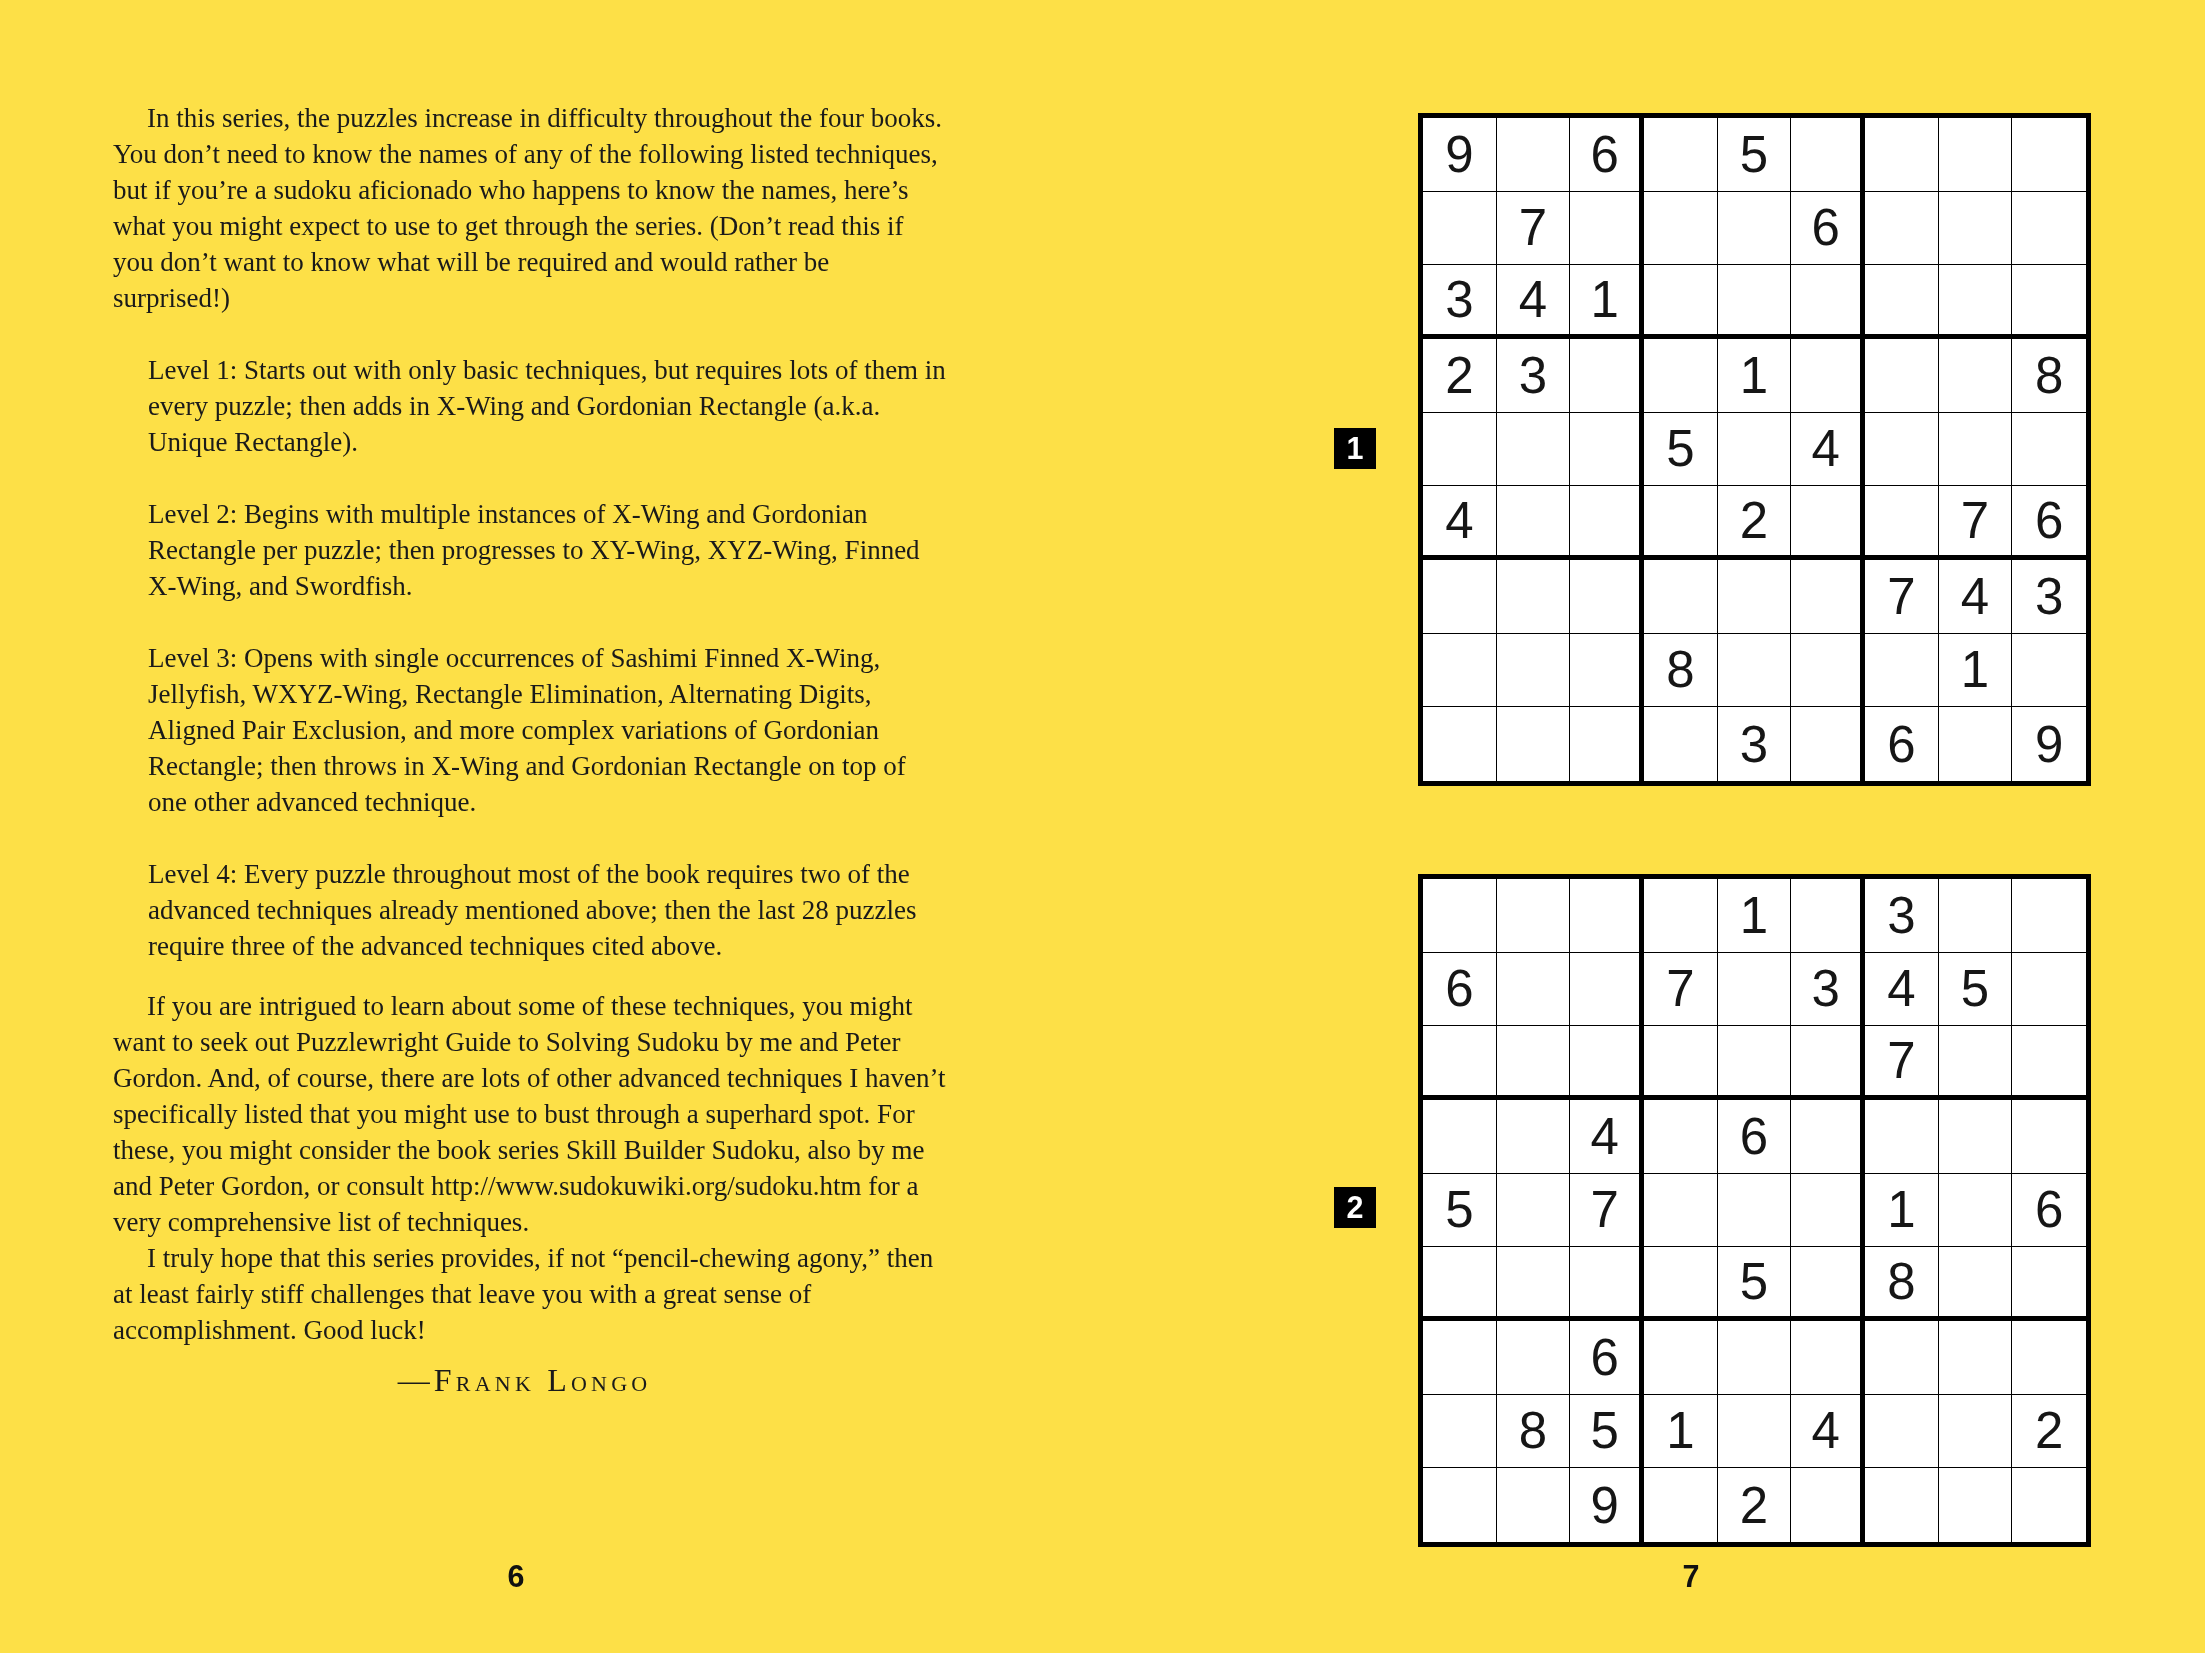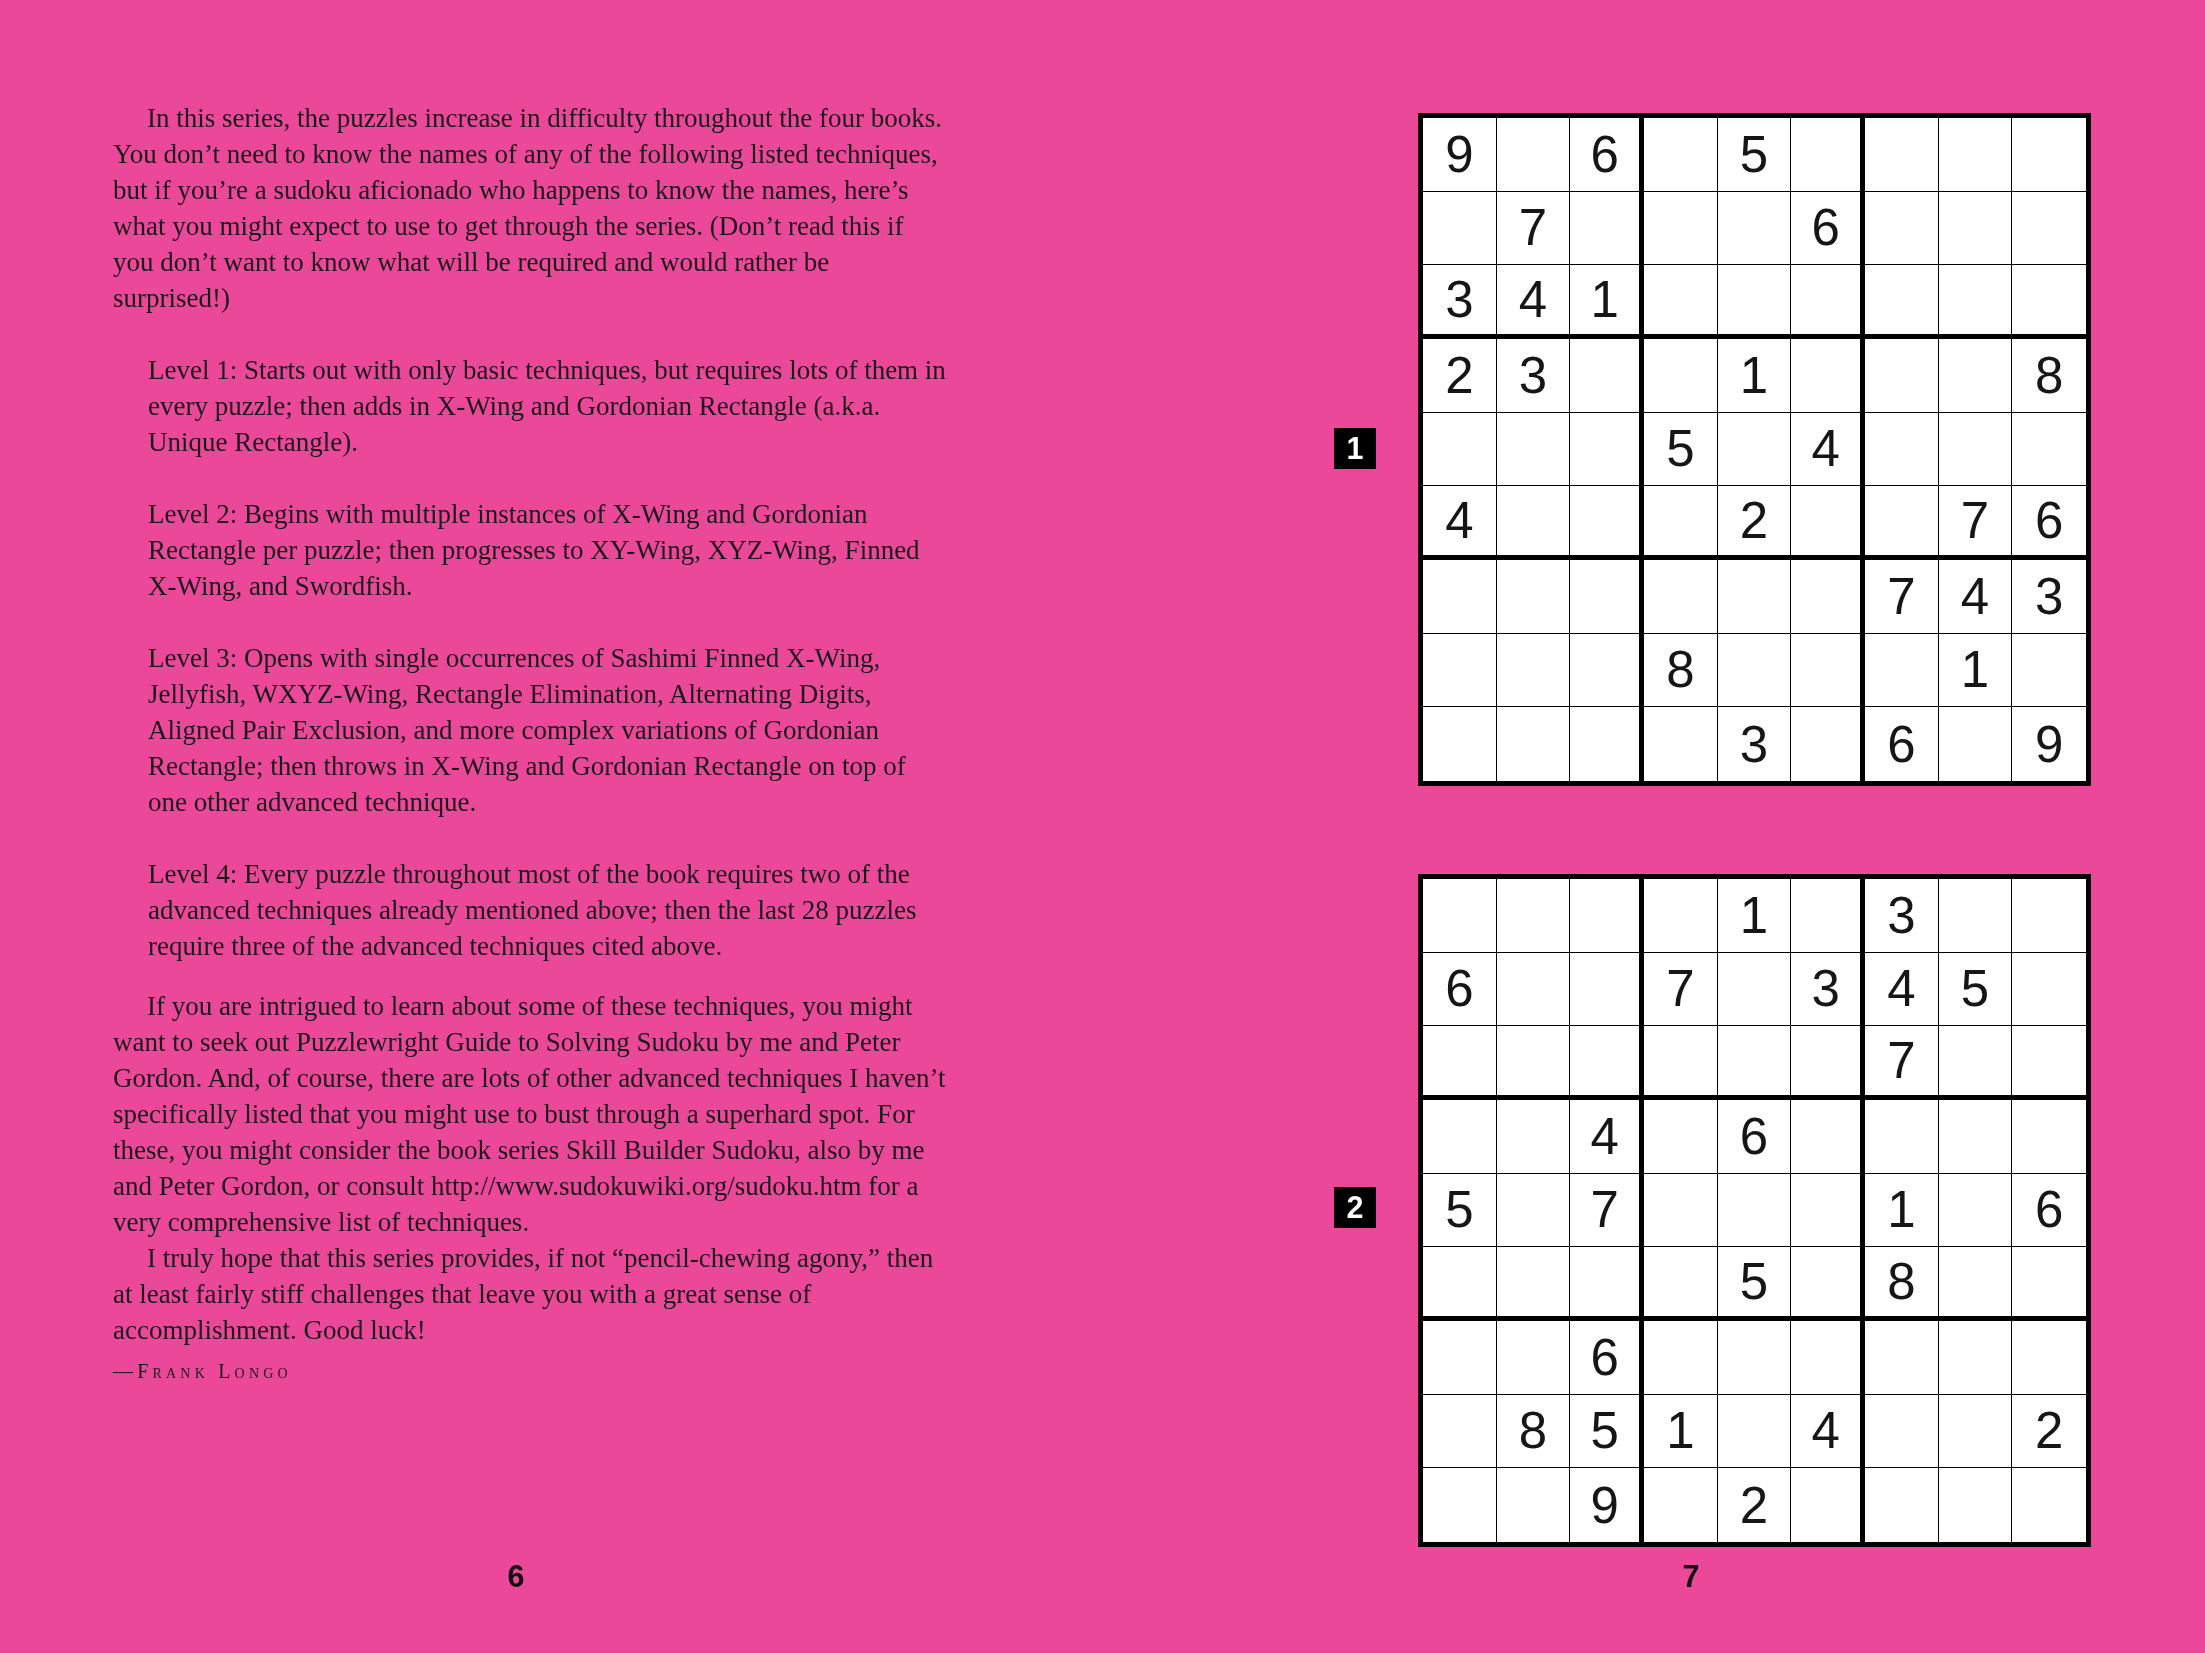--- a/index.html
+++ b/index.html
@@ -1,29 +1,29 @@
 <!DOCTYPE html>
 <html style="font-size:13.6px"><head>
 <meta charset="utf-8">
 <style>
   html,body{margin:0;padding:0;background:#ffffff;}
-  .spread{position:relative;width:2205px;height:1654px;background:#ec4899;color:#1a1a1a;
+  .spread{position:relative;width:2205px;height:1654px;background:#fde047;color:#1a1a1a;
           font-family:"Liberation Serif",serif;overflow:hidden;}
 
   
   .text-block{position:absolute;left:113px;top:100px;width:835px;
               font-size:27px;line-height:36px;text-align:left;}
   .text-block p{margin:0;padding:0;}
   p.indent{text-indent:34px;}
   p.gap{margin-top:24px;}
   p.level{margin-left:35px;margin-top:36px;}
   .seg-bold{font-weight:normal;}
   .seg-italic{}
-  .signature{margin-top:5px;text-align:left;padding-right:12px;
-             font-variant:small-caps;letter-spacing:4.2px;font-size:20px;}
+  .signature{margin-top:14px;text-align:center;padding-right:12px;
+             font-variant:small-caps;letter-spacing:4.2px;font-size:32px;}
 
   
   .grid{position:absolute;left:1418px;width:673px;height:673px;box-sizing:border-box;
         border:5.1px solid #000;background:#fff;display:grid;
         grid-template-columns:repeat(9,1fr);grid-template-rows:repeat(9,1fr);}
   #grid1{top:113px;}
   #grid2{top:874px;}
   .cell{border-right:1.7px solid #000;border-bottom:1.7px solid #000;box-sizing:border-box;
         display:flex;align-items:center;justify-content:center;
         font-family:"Liberation Sans",sans-serif;font-size:51px;font-weight:400;color:#161616;}

